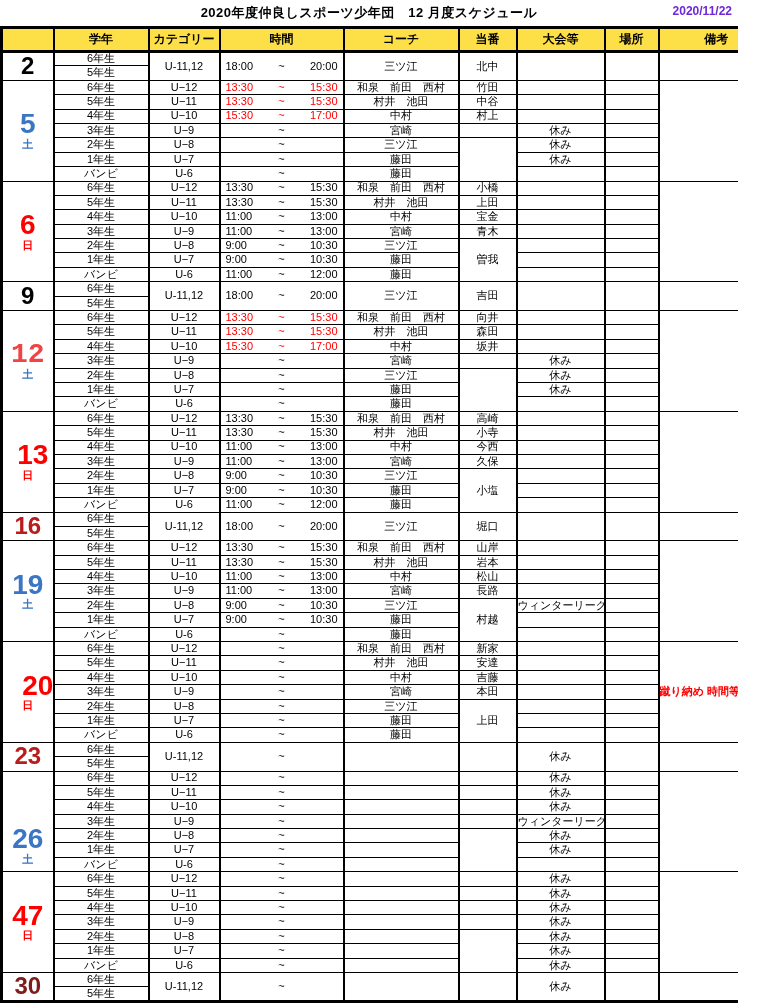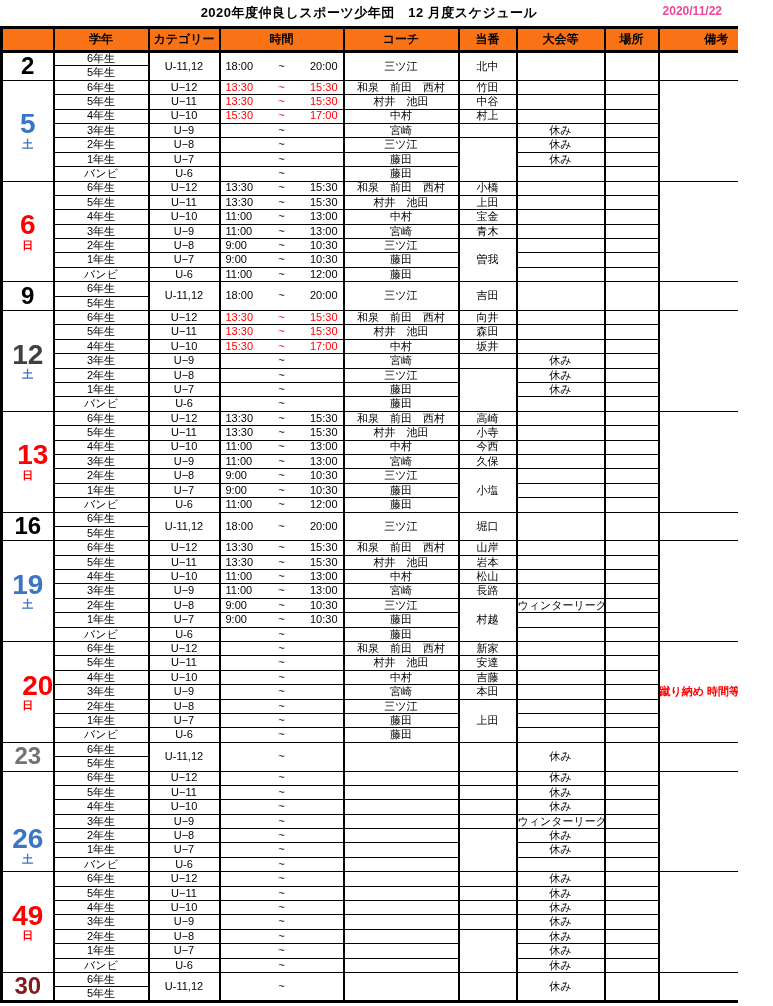--- a/index.html
+++ b/index.html
@@ -8,33 +8,33 @@
   #sheet { position:relative; width:738px; height:1006px; background:#fff; overflow:hidden; }
 
   
   #titlebar { position:relative; height:26px; width:100%; }
   #doc-title {
     position:absolute; left:0; right:0; top:4px;
     text-align:center; font-size:13px; font-weight:bold; color:#000;
     letter-spacing:0.5px;
   }
   #rev-date {
-    position:absolute; right:16px; top:4px;
-    font-size:12px; font-weight:bold; color:#ec4899;
+    position:absolute; right:6px; top:4px;
+    font-size:12px; font-weight:bold; color:#6d28d9;
   }
 
   
   table#sched { border-collapse:collapse; table-layout:fixed; width:773px; border:3px solid #000; }
   #sched th, #sched td {
     border-left:2px solid #000; border-right:2px solid #000;
     border-top:1px solid #000; border-bottom:1px solid #000;
     font-size:11px; color:#000; text-align:center; vertical-align:middle;
     overflow:hidden; white-space:nowrap; padding:0; line-height:1.05;
   }
-  #sched thead th { height:24px; font-weight:bold; font-size:12px; border-bottom:3px solid #000; background:#f97316; }
+  #sched thead th { height:24px; font-weight:bold; font-size:12px; border-bottom:3px solid #000; background:#fde047; }
   #sched tbody tr { height:14.4px; }
   tr.block-start > th, tr.block-start > td { border-top:3px solid #000; }
 
   td.date-cell { vertical-align:middle; }
   .datewrap { display:flex; flex-direction:column; align-items:center; justify-content:center; gap:1px; }
   .date-num { font-size:28px; font-weight:bold; line-height:0.95; }
   .date-num.small { font-size:24px; }
   .day-label { font-size:11px; font-weight:bold; line-height:1; }
 
   td.coach-cell { text-align:left; padding-left:3px; }
@@ -343,21 +343,21 @@
           <td rowspan="2"></td>
           <td rowspan="2"></td>
           <td rowspan="2" class="remark-cell"></td>
         </tr>
         <tr>
           <td>5年生</td>
         </tr>
         <tr class="block-start">
           <td rowspan="7" class="date-cell">
             <div class="datewrap">
-              <span class="date-num" style="color: #404040;">12</span>
+              <span class="date-num" style="color: #ef4444; font-family: Liberation Mono, monospace;">12</span>
               <span class="day-label" style="color: rgb(59, 118, 196);">土</span>
             </div>
           </td>
           <td>6年生</td>
           <td>U−12</td>
           <td>
             <div class="timewrap" style="color: rgb(255, 0, 0);">
               <span class="t-start">13:30</span>
               <span class="t-tilde">~</span>
               <span class="t-end">15:30</span>
@@ -563,21 +563,21 @@
               <span class="t-end">12:00</span>
             </div>
           </td>
           <td class="coach-cell">藤田</td>
           <td></td>
           <td></td>
         </tr>
         <tr class="block-start">
           <td rowspan="2" class="date-cell">
             <div class="datewrap">
-              <span class="date-num small" style="color: #000000;">16</span>
+              <span class="date-num small" style="color: #b91c1c;">16</span>
             </div>
           </td>
           <td>6年生</td>
           <td rowspan="2">U-11,12</td>
           <td rowspan="2">
             <div class="timewrap">
               <span class="t-start">18:00</span>
               <span class="t-tilde">~</span>
               <span class="t-end">20:00</span>
             </div>
@@ -809,21 +809,21 @@
               <span class="t-end"></span>
             </div>
           </td>
           <td class="coach-cell">藤田</td>
           <td></td>
           <td></td>
         </tr>
         <tr class="block-start">
           <td rowspan="2" class="date-cell">
             <div class="datewrap">
-              <span class="date-num small" style="color: #737373;">23</span>
+              <span class="date-num small" style="color: #b91c1c;">23</span>
             </div>
           </td>
           <td>6年生</td>
           <td rowspan="2">U-11,12</td>
           <td rowspan="2">
             <div class="timewrap">
               <span class="t-start"></span>
               <span class="t-tilde">~</span>
               <span class="t-end"></span>
             </div>
@@ -943,21 +943,21 @@
               <span class="t-end"></span>
             </div>
           </td>
           <td class="coach-cell"></td>
           <td></td>
           <td></td>
         </tr>
         <tr class="block-start">
           <td rowspan="7" class="date-cell">
             <div class="datewrap">
-              <span class="date-num" style="color: rgb(255, 0, 0);">49</span>
+              <span class="date-num" style="color: rgb(255, 0, 0);">47</span>
               <span class="day-label" style="color: rgb(255, 0, 0);">日</span>
             </div>
           </td>
           <td>6年生</td>
           <td>U−12</td>
           <td>
             <div class="timewrap">
               <span class="t-start"></span>
               <span class="t-tilde">~</span>
               <span class="t-end"></span>

